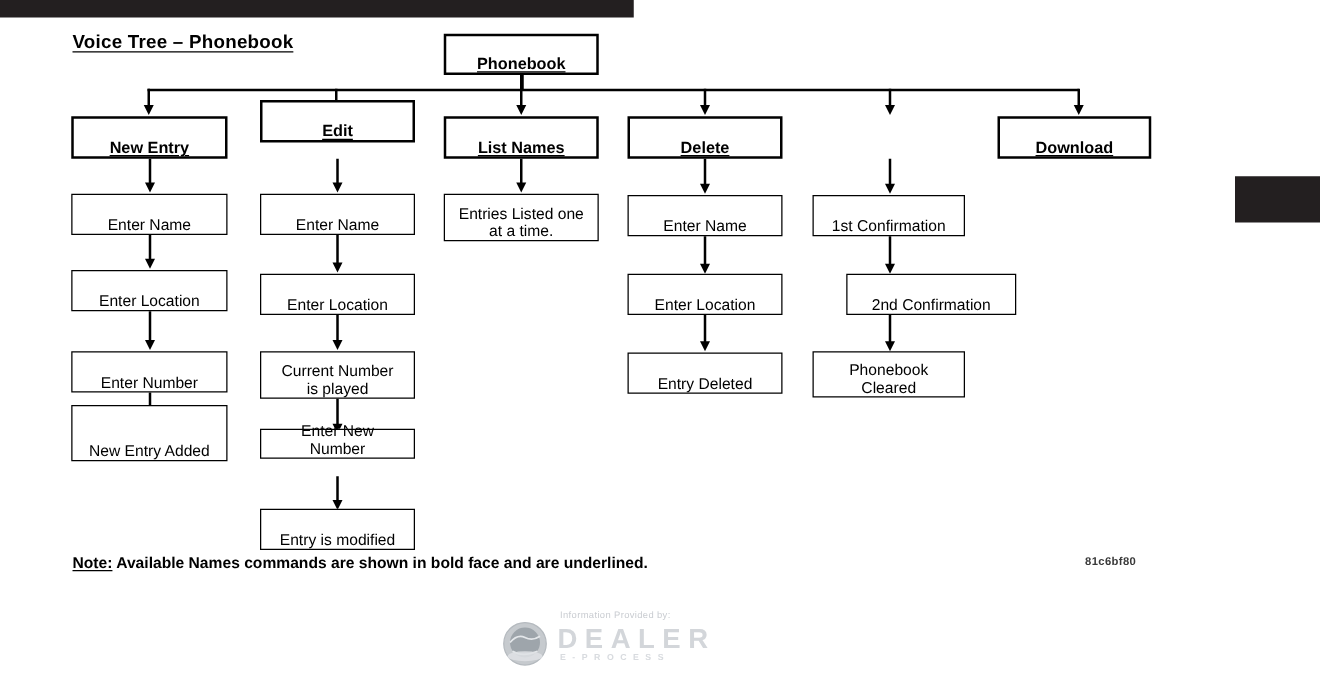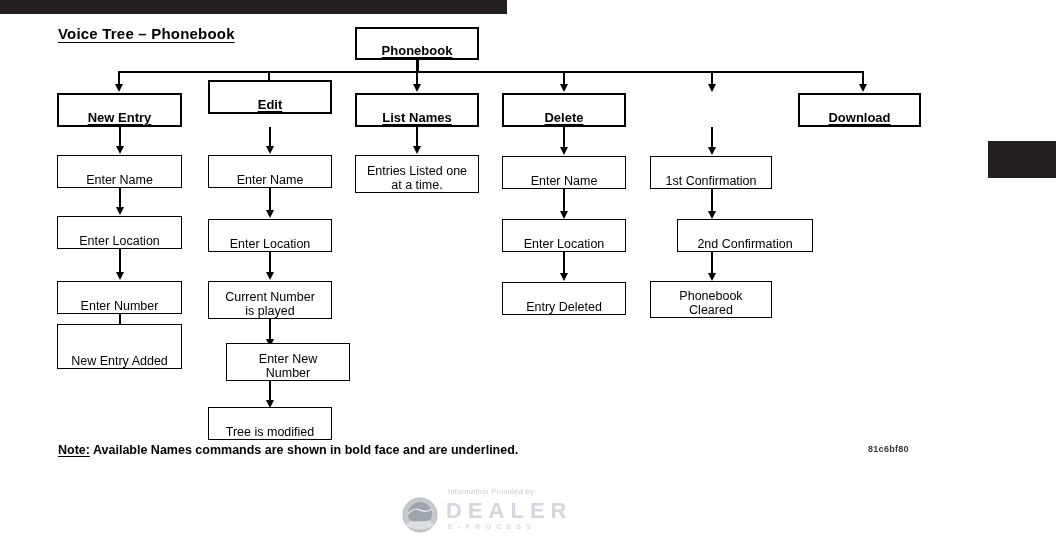--- a/index.html
+++ b/index.html
@@ -244,29 +244,29 @@
 
   <div class="vline thin" style="left:269px; top:252px; height:21px;"></div>
   <div class="arrowhead" style="left:265.5px; top:272px;"></div>
   <div class="box" style="left:208px; top:281px; width:124px; height:38px;">
     <span class="lbl" style="white-space:pre-line;">Current Number
 is played</span>
   </div>
 
   <div class="vline thin" style="left:269px; top:319px; height:21px;"></div>
   <div class="arrowhead" style="left:265.5px; top:339px;"></div>
-  <div class="box" style="left:208px; top:343px; width:124px; height:38px;margin-left:18px;">
+  <div class="box" style="left:208px; top:343px; width:124px; height:24px;">
     <span class="lbl" style="white-space:pre-line;">Enter New
 Number</span>
   </div>
 
   <div class="vline thin" style="left:269px; top:381px; height:22px;"></div>
   <div class="arrowhead" style="left:265.5px; top:400px;"></div>
   <div class="box" style="left:208px; top:407px; width:124px; height:33px;">
-    <span class="lbl">Tree is modified</span>
+    <span class="lbl">Entry is modified</span>
   </div>
 
   <div class="box cmd" style="left:355px; top:93px; width:124px; height:34px;">
     <span class="lbl">List Names</span>
   </div>
   <div class="vline thin" style="left:416px; top:127px; height:20px;"></div>
   <div class="arrowhead" style="left:412.5px; top:146px;"></div>
   <div class="box" style="left:355px; top:155px; width:124px; height:38px;">
     <span class="lbl" style="white-space:pre-line;">Entries Listed one
 at a time.</span>

